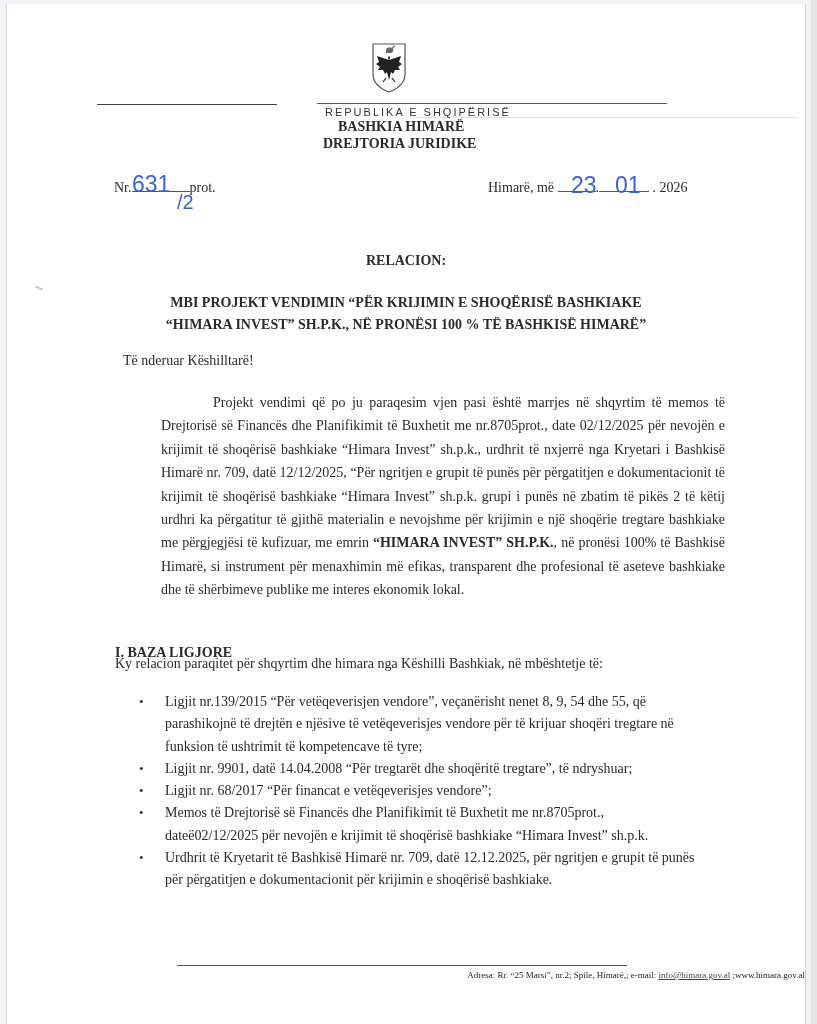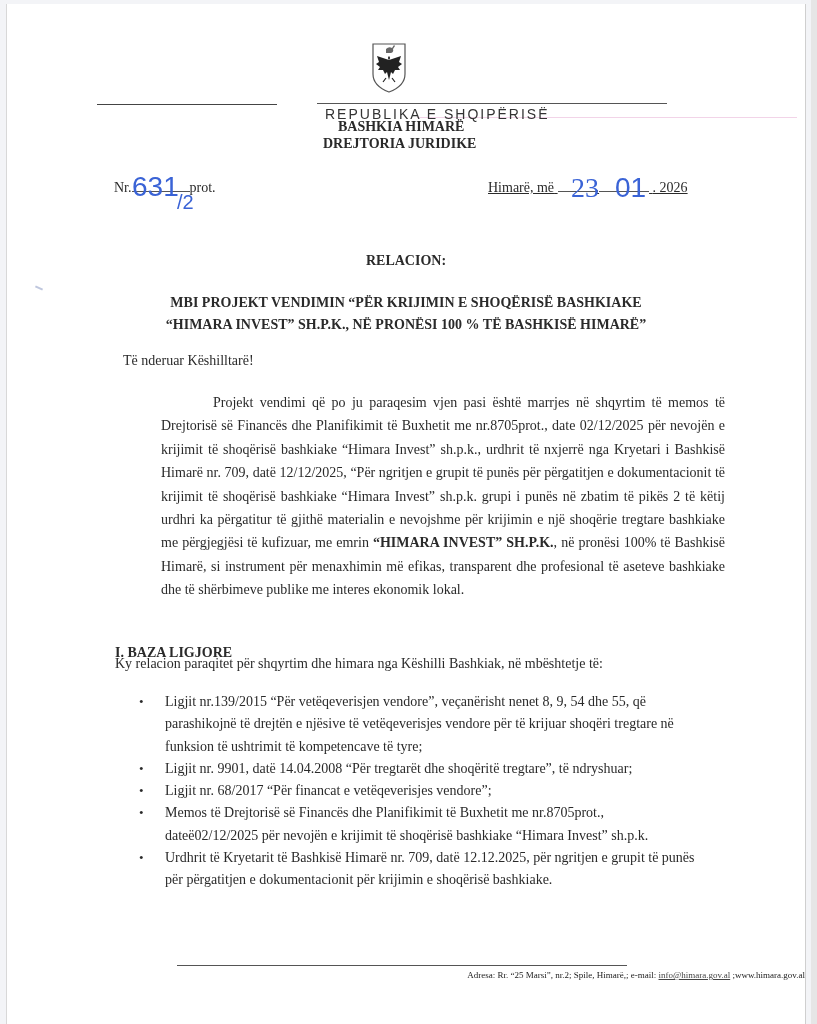--- a/index.html
+++ b/index.html
@@ -10,29 +10,29 @@
     .page {
       position: absolute; left: 6px; top: 4px; width: 798px; height: 1020px;
       background: #ffffff; border-left: 1px solid #d8d8d8; border-right: 1px solid #cfcfcf;
     }
     .edge-strip { position: absolute; right: 0; top: 0; width: 6px; height: 1024px; background: #e6e6e6; }
     .abs { position: absolute; }
     .emblem { left: 362px; top: 36px; width: 40px; height: 54px; }
     .hdr-line-l { left: 90px; top: 100px; width: 180px; height: 1px; background: #444; }
     .hdr-line-r { left: 310px; top: 99px; width: 350px; height: 1px; background: #555; }
     .pink-line { left: 410px; top: 113px; width: 380px; height: 1px; background: #f2d4e8; }
-    .republika { left: 318px; top: 102px; font-family: "Liberation Sans", sans-serif; font-size: 14px; letter-spacing: 2px; color: #333; }
+    .republika { left: 318px; top: 102px; font-family: "Liberation Sans", sans-serif; font-size: 11px; letter-spacing: 2px; color: #333; }
     .bashkia { left: 331px; top: 115px; font-size: 14px; font-weight: bold; color: #2a2a2a; }
     .drejtoria { left: 316px; top: 132px; font-size: 14px; font-weight: bold; color: #2a2a2a; }
     .nr { left: 107px; top: 176px; font-size: 14px; }
-    .hand { font-family: "Liberation Sans", sans-serif; color: #3a63d6; font-size: 28px; }
+    .hand { font-family: "Liberation Sans", sans-serif; color: #3a63d6; font-size: 23px; }
     .nr-num { left: 125px; top: 167px; }
     .nr-slash { left: 170px; top: 187px; }
-    .date { left: 481px; top: 176px; font-size: 14px; text-decoration: underline; }
-    .date-day { left: 564px; top: 168px; font-family: Liberation Serif, serif; }
+    .date { left: 481px; top: 176px; font-size: 14px; }
+    .date-day { left: 564px; top: 168px; }
     .date-month { left: 608px; top: 168px; }
     .title { left: 0; width: 798px; text-align: center; font-weight: bold; font-size: 14px; color: #2a2a2a; }
     .greeting { left: 116px; top: 349px; font-size: 14px; }
     .para { left: 116px; width: 564px; font-size: 14px; line-height: 23.4px; text-align: justify; }
     .para .indent { display: inline-block; width: 52px; }
     .section { left: 108px; font-size: 14px; font-weight: bold; }
     .intro { left: 108px; top: 652px; font-size: 14px; }
     .bullets { left: 128px; top: 683px; width: 560px; margin: 4px; padding: 0; list-style: none; font-size: 14px; line-height: 22.3px; }
     .bullets li { position: relative; padding-left: 26px; }
     .bullets li::before { content: "\2022"; position: absolute; left: 0; top: 0; font-size: 13px; }

